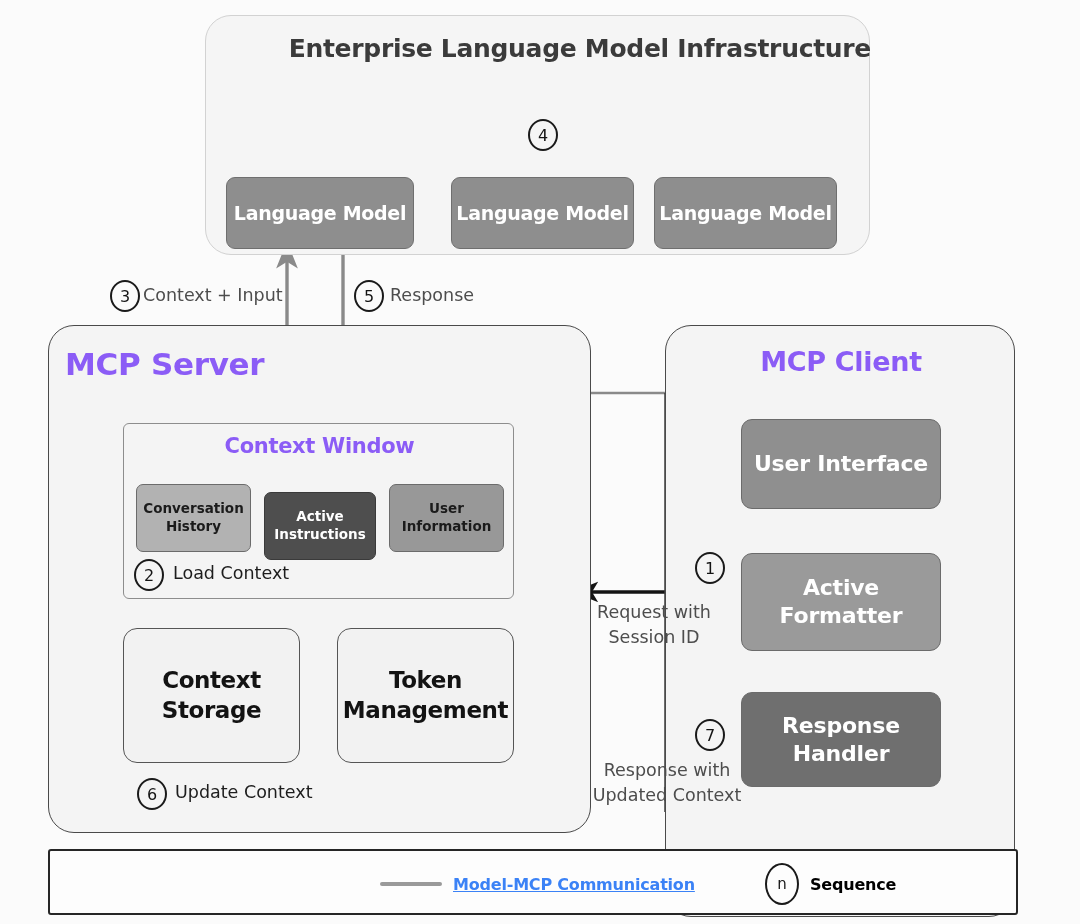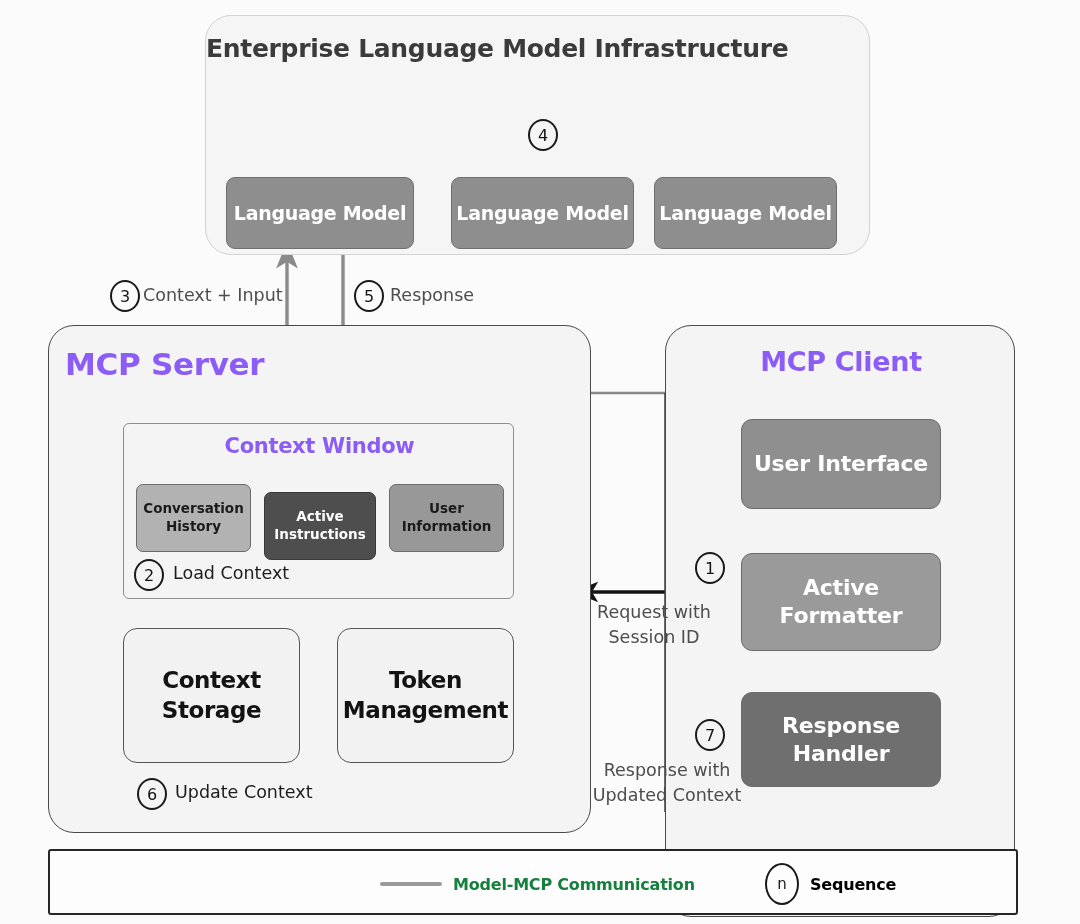--- a/index.html
+++ b/index.html
@@ -33,21 +33,21 @@
 
   
   #lm-infra {
     left: 205px; top: 15px; width: 665px; height: 240px;
     border-color: #d2d2d2;
     border-width: 1.4px;
     background: #f5f5f5;
   }
   #lm-infra-title {
     left: 0; top: 18px; width: 665px;
-    text-align: left;
+    text-align: right;
     font-size: 25px;
     color: #3b3b3b;
   }
   .lm-box {
     position: absolute;
     top: 161px;
     height: 72px;
     background: #8e8e8e;
     border: 1.6px solid #6f6f6f;
     border-radius: 9px;
@@ -324,21 +324,21 @@
   </div>
 
   <div class="flow-label two" style="left:592px; top:758px; width:150px;">
     <div>Response with</div>
     <div>Updated Context</div>
   </div>
 
   <div id="legend">
     <div class="legend-item" id="legend-item-1">
       <span class="legend-swatch" id="legend-swatch-1" style="background: rgb(154, 154, 154);"></span>
-      <span class="legend-text" style="color:#15803d;">Model-MCP Communication</span>
+      <span class="legend-text" style="color:#3b82f6;text-decoration:underline;">Model-MCP Communication</span>
     </div>
     <div class="legend-item" id="legend-item-2">
       <span class="legend-circle">n</span>
       <span class="legend-text">Sequence</span>
     </div>
   </div>
 
 </div>
 
 </body></html>

